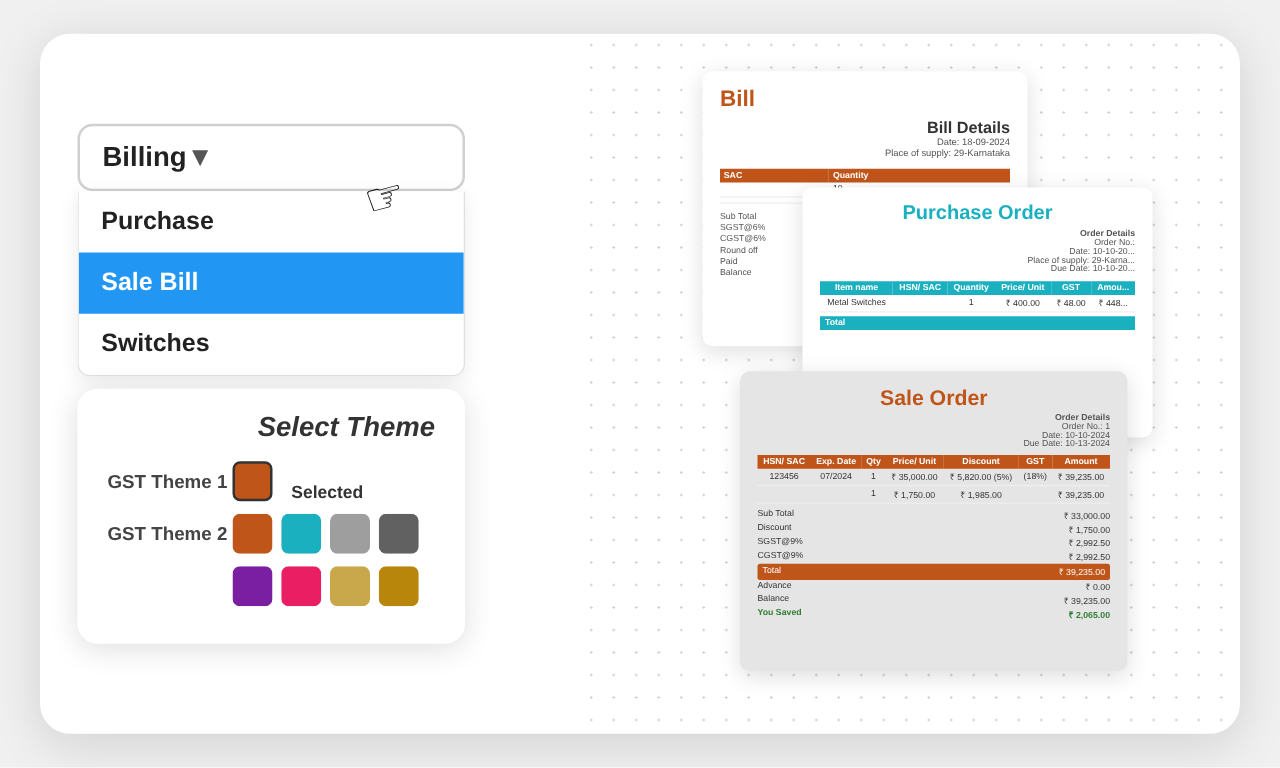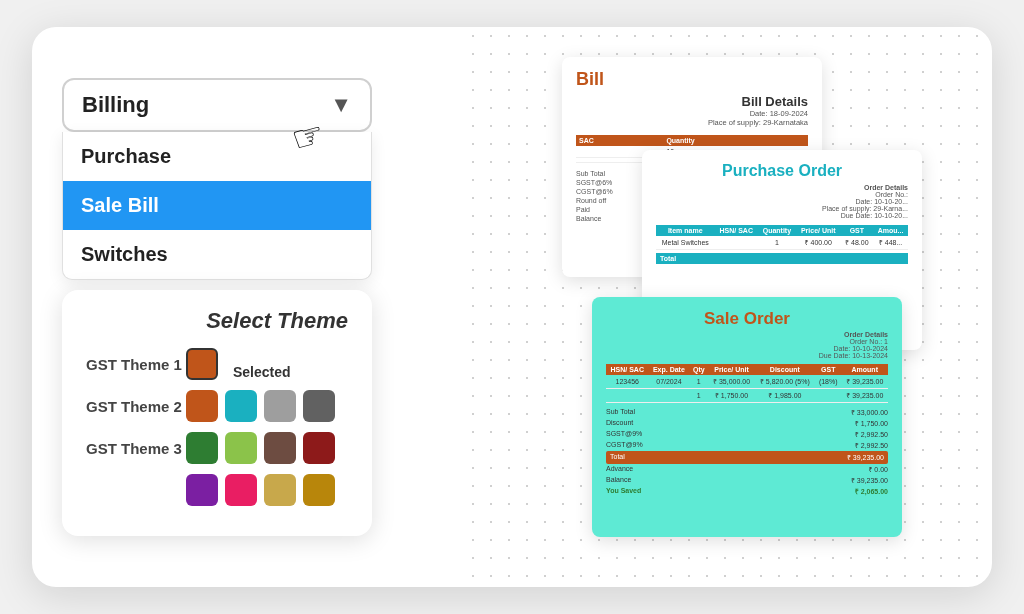--- a/index.html
+++ b/index.html
@@ -50,21 +50,21 @@
       gap: 0;
     }
 
     .dropdown-trigger {
       background: #fff;
       border: 2px solid #d0d0d0;
       border-radius: 12px;
       padding: 12px 18px;
       display: flex;
       align-items: center;
-      justify-content: space-between;
+      justify-content: flex-start;
       cursor: pointer;
       width: 310px;
       font-size: 22px;
       font-weight: 600;
       color: #222;
       margin-bottom: 0;
     }
 
     .dropdown-trigger .chevron {
       font-size: 22px;
@@ -277,21 +277,21 @@
       text-align: center;
     }
 
     
     .doc-sale {
       position: absolute;
       top: 240px;
       left: 80px;
       width: 310px;
       height: 240px;
-      background: #5eead4;
+      background: #e5e5e5;
       border-radius: 8px;
       box-shadow: 0 4px 18px rgba(0,0,0,0.13);
       padding: 12px 14px 10px 14px;
       overflow: hidden;
     }
 
     .doc-sale-title {
       font-size: 17px;
       font-weight: 700;
       color: #c0551a;
@@ -380,29 +380,20 @@
       <div class="theme-group">
         <div class="theme-label">GST Theme 2</div>
         <div class="theme-colors">
           <div class="color-swatch" style="background:#c0551a;"></div>
           <div class="color-swatch" style="background:#1ab0c0;"></div>
           <div class="color-swatch" style="background:#9e9e9e;"></div>
           <div class="color-swatch" style="background:#616161;"></div>
         </div>
       </div>
 
-      <div class="theme-group">
-        <div class="theme-label">GST Theme 3</div>
-        <div class="theme-colors">
-          <div class="color-swatch" style="background:#2e7d32;"></div>
-          <div class="color-swatch" style="background:#8bc34a;"></div>
-          <div class="color-swatch" style="background:#6d4c41;"></div>
-          <div class="color-swatch" style="background:#8d1a1a;"></div>
-        </div>
-      </div>
 
       <div class="theme-group">
         <div class="theme-label"></div>
         <div class="theme-colors">
           <div class="color-swatch" style="background:#7b1fa2;"></div>
           <div class="color-swatch" style="background:#e91e63;"></div>
           <div class="color-swatch" style="background:#c8a84b;"></div>
           <div class="color-swatch" style="background:#b8860b;"></div>
         </div>
       </div>

